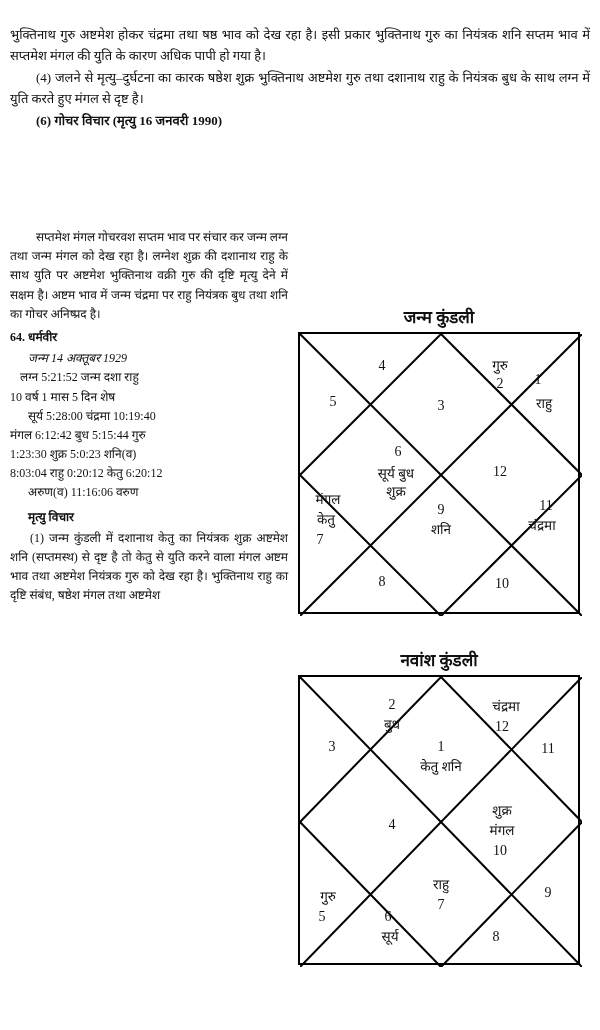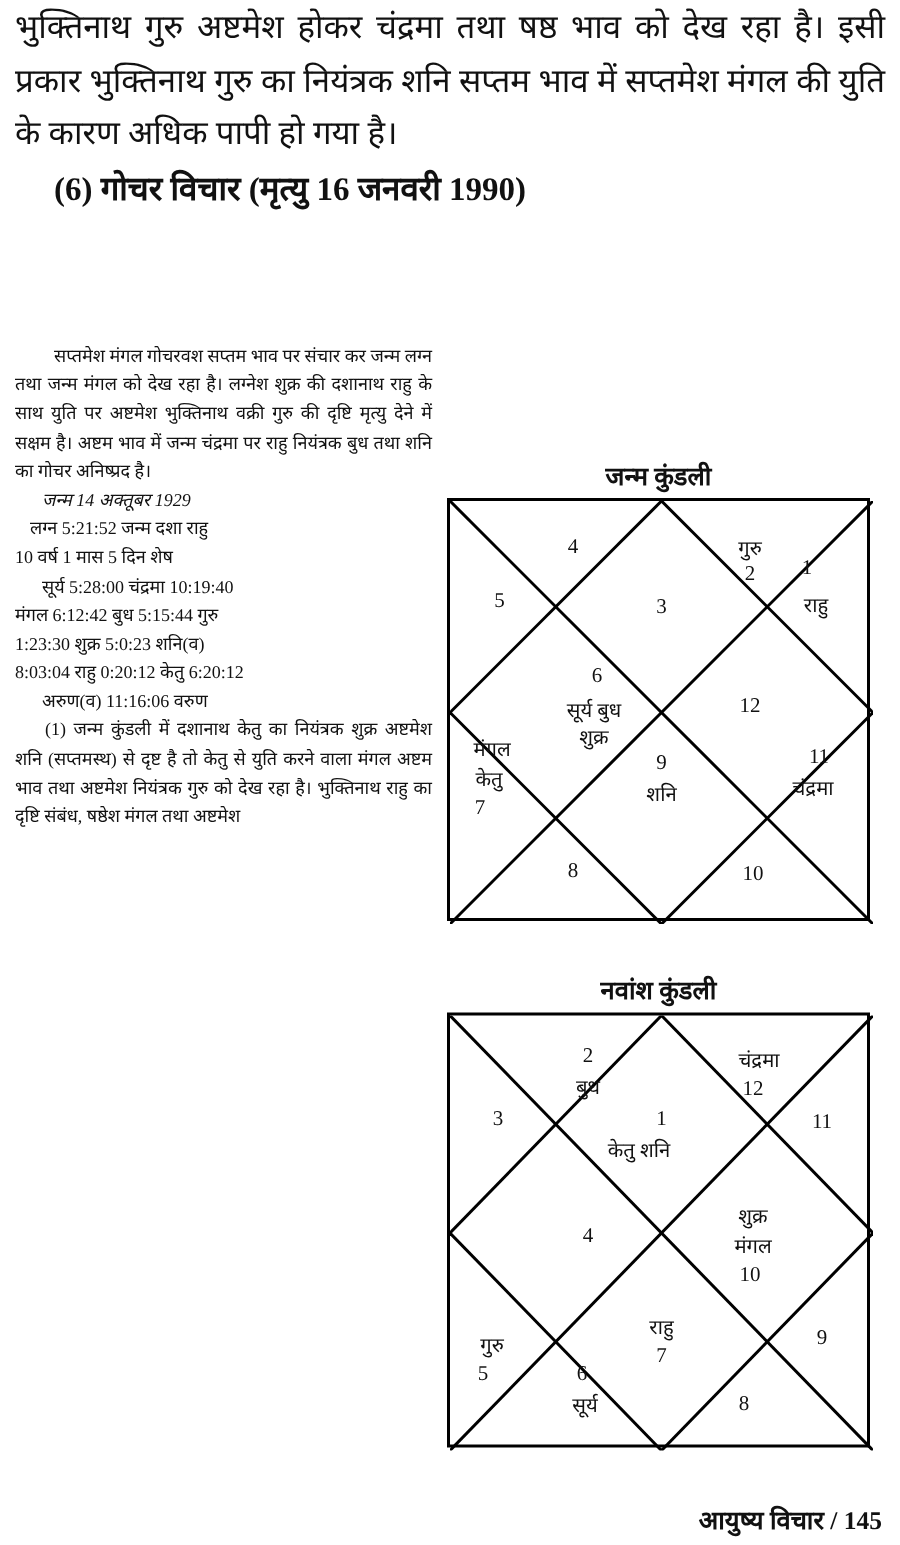--- a/index.html
+++ b/index.html
@@ -17,24 +17,24 @@
   }
   .page {
     position: relative;
     width: 600px;
     height: 1030px;
     padding: 0;
     box-sizing: border-box;
   }
   .body-text {
     position: absolute;
-    top: 0;
+    top: 24px;
     left: 10px;
     width: 580px;
-    font-size: 22px;
+    font-size: 13px;
     line-height: 1.62;
     text-align: justify;
     letter-spacing: 0px;
   }
   .para {
     margin: 0 0 1px 0;
   }
   .indent {
     text-indent: 26px;
   }
@@ -110,37 +110,40 @@
     font-weight: bold;
   }
 </style>
 </head>
 <body>
 
 <div class="page">
 
   <div class="body-text">
     <p class="para">भुक्तिनाथ गुरु अष्टमेश होकर चंद्रमा तथा षष्ठ भाव को देख रहा है। इसी प्रकार भुक्तिनाथ गुरु का नियंत्रक शनि सप्तम भाव में सप्तमेश मंगल की युति के कारण अधिक पापी हो गया है।</p>
+    <p class="para indent">(4) जलने से मृत्यु–दुर्घटना का कारक षष्ठेश शुक्र भुक्तिनाथ अष्टमेश गुरु तथा दशानाथ राहु के नियंत्रक बुध के साथ लग्न में युति करते हुए मंगल से दृष्ट है।</p>
     <p class="para indent bold">(6) गोचर विचार (मृत्यु 16 जनवरी 1990)</p>
   </div>
 
   <div class="left-col" style="top:228px;">
     <p class="wrapline" style="text-indent:26px;width:278px;">सप्तमेश मंगल गोचरवश सप्तम भाव पर संचार कर जन्म लग्न तथा जन्म मंगल को देख रहा है। लग्नेश शुक्र की दशानाथ राहु के साथ युति पर अष्टमेश भुक्तिनाथ वक्री गुरु की दृष्टि मृत्यु देने में सक्षम है। अष्टम भाव में जन्म चंद्रमा पर राहु नियंत्रक बुध तथा शनि का गोचर अनिष्प्रद है।</p>
 
+    <p class="heading">64. धर्मवीर</p>
 
     <p class="line" style="text-indent:18px;font-style:italic;">जन्म 14 अक्तूबर 1929</p>
     <p class="line" style="text-indent:10px;">लग्न 5:21:52 जन्म दशा राहु</p>
     <p class="line">10 वर्ष 1 मास 5 दिन शेष</p>
     <p class="line" style="text-indent:18px;">सूर्य 5:28:00 चंद्रमा 10:19:40</p>
     <p class="line">मंगल 6:12:42 बुध 5:15:44 गुरु</p>
     <p class="line">1:23:30 शुक्र 5:0:23 शनि(व)</p>
     <p class="line">8:03:04 राहु 0:20:12 केतु 6:20:12</p>
     <p class="line" style="text-indent:18px;">अरुण(व) 11:16:06 वरुण</p>
 
 
+    <p class="subheading" style="text-indent:18px;">मृत्यु विचार</p>
 
     <p class="wrapline" style="text-indent:20px;">(1) जन्म कुंडली में दशानाथ केतु का नियंत्रक शुक्र अष्टमेश शनि (सप्तमस्थ) से दृष्ट है तो केतु से युति करने वाला मंगल अष्टम भाव तथा अष्टमेश नियंत्रक गुरु को देख रहा है। भुक्तिनाथ राहु का दृष्टि संबंध, षष्ठेश मंगल तथा अष्टमेश</p>
   </div>
 
   <div class="chart-block" style="top:305px; left:298px;">
     <div class="chart-title">जन्म कुंडली</div>
     <div class="kundli">
       <svg width="282" height="282" viewBox="0 0 282 282">
         <line x1="0" y1="0" x2="282" y2="282" stroke="#000" stroke-width="2"></line>
         <line x1="282" y1="0" x2="0" y2="282" stroke="#000" stroke-width="2"></line>
@@ -190,21 +193,21 @@
       <svg width="282" height="290" viewBox="0 0 282 290">
         <line x1="0" y1="0" x2="282" y2="290" stroke="#000" stroke-width="2"></line>
         <line x1="282" y1="0" x2="0" y2="290" stroke="#000" stroke-width="2"></line>
         <line x1="141" y1="0" x2="282" y2="145" stroke="#000" stroke-width="2"></line>
         <line x1="282" y1="145" x2="141" y2="290" stroke="#000" stroke-width="2"></line>
         <line x1="141" y1="290" x2="0" y2="145" stroke="#000" stroke-width="2"></line>
         <line x1="0" y1="145" x2="141" y2="0" stroke="#000" stroke-width="2"></line>
       </svg>
 
       <div class="cell num" style="left:141px; top:70px;">1</div>
-      <div class="cell" style="left:126px; top:90px;">केतु शनि</div>
+      <div class="cell" style="left:141px; top:90px;">केतु शनि</div>
 
       <div class="cell num" style="left:92px; top:28px;">2</div>
       <div class="cell" style="left:92px; top:48px;">बुध</div>
 
       <div class="cell num" style="left:32px; top:70px;">3</div>
 
       <div class="cell num" style="left:92px; top:148px;">4</div>
 
       <div class="cell" style="left:28px; top:220px;">गुरु</div>
       <div class="cell num" style="left:22px; top:240px;">5</div>
@@ -223,19 +226,14 @@
       <div class="cell" style="left:202px; top:154px;">मंगल</div>
       <div class="cell num" style="left:200px; top:174px;">10</div>
 
       <div class="cell num" style="left:248px; top:72px;">11</div>
 
       <div class="cell" style="left:206px; top:30px;">चंद्रमा</div>
       <div class="cell num" style="left:202px; top:50px;">12</div>
     </div>
   </div>
 
-  <div class="footer">
-    <span>आयुष्य विचार</span>
-    <span class="sep">/</span>
-    <span>145</span>
-  </div>
 
 </div>
 
 </body></html>

